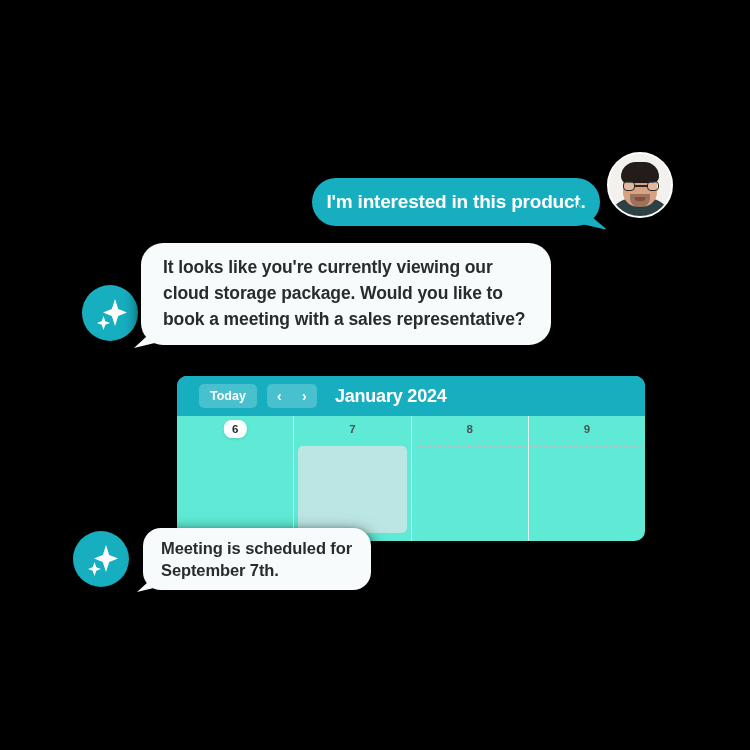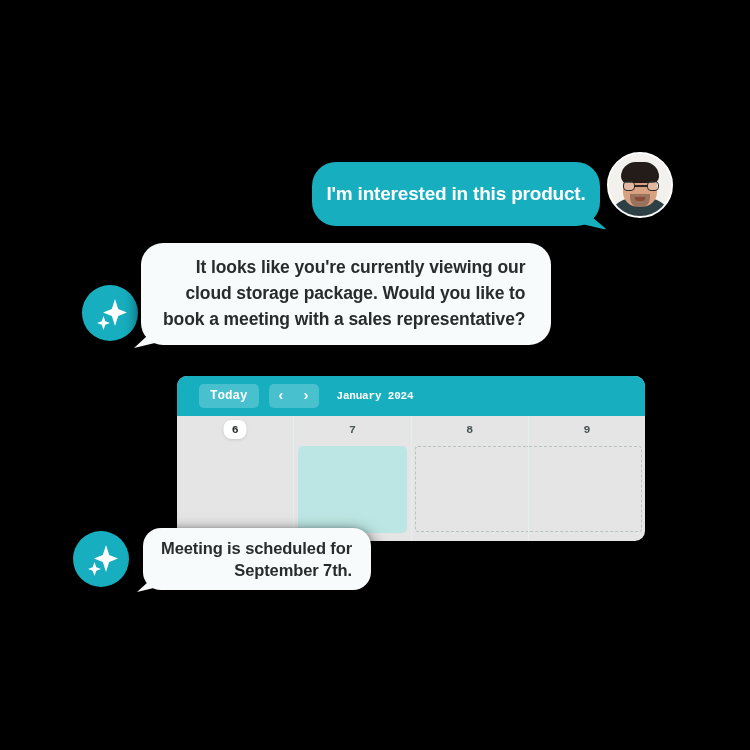--- a/index.html
+++ b/index.html
@@ -20,23 +20,23 @@
   
   .shadow-soft {
     filter: drop-shadow(0 6px 9px rgba(0,0,0,0.55))
             drop-shadow(0 2px 3px rgba(0,0,0,0.45));
   }
 
   
   #msg-user {
     position: absolute;
     left: 312px;
-    top: 162px;
+    top: 178px;
     width: 288px;
-    height: 64px;
+    height: 48px;
   }
   .bubble-user {
     position: absolute;
     inset: 0;
     background: #17AFC0;
     border-radius: 24px;
     display: flex;
     align-items: center;
     justify-content: center;
   }
@@ -192,21 +192,20 @@
   }
   .bubble-ai {
     position: absolute;
     inset: 0;
     background: #F7FBFB;
     border-radius: 22px;
     box-sizing: border-box;
     padding: 16px 22px 16px 22px;
     display: flex;
     align-items: center;
-    text-align: right;
   }
   .bubble-ai-text {
     color: #272C2E;
     font-size: 17.5px;
     font-weight: bold;
     line-height: 1.47;
     letter-spacing: -0.1px;
     white-space: pre-line;
   }
   .tail-ai {
@@ -232,24 +231,23 @@
 
   
   #calendar {
     position: absolute;
     left: 177px;
     top: 376px;
     width: 468px;
     height: 165px;
     border-radius: 10px;
     overflow: hidden;
-    background: #e5e5e5;
+    background: #5eead4;
     box-shadow: 0 8px 16px rgba(0,0,0,0.5),
                 0 2px 5px rgba(0,0,0,0.4);
-    font-family: Liberation Mono, monospace;
   }
   #cal-header {
     height: 40px;
     background: #17AFC0;
     display: flex;
     align-items: center;
     padding-left: 22px;
     gap: 10px;
     box-sizing: border-box;
   }
@@ -281,21 +279,21 @@
     height: 24px;
     cursor: pointer;
     display: flex;
     align-items: center;
     justify-content: center;
     font-family: inherit;
     padding: 0;
   }
   #cal-title {
     color: #FFFFFF;
-    font-size: 11px;
+    font-size: 18px;
     font-weight: bold;
     margin-left: 8px;
     letter-spacing: -0.2px;
   }
 
   #cal-grid {
     position: relative;
     height: 125px;
     display: flex;
   }

